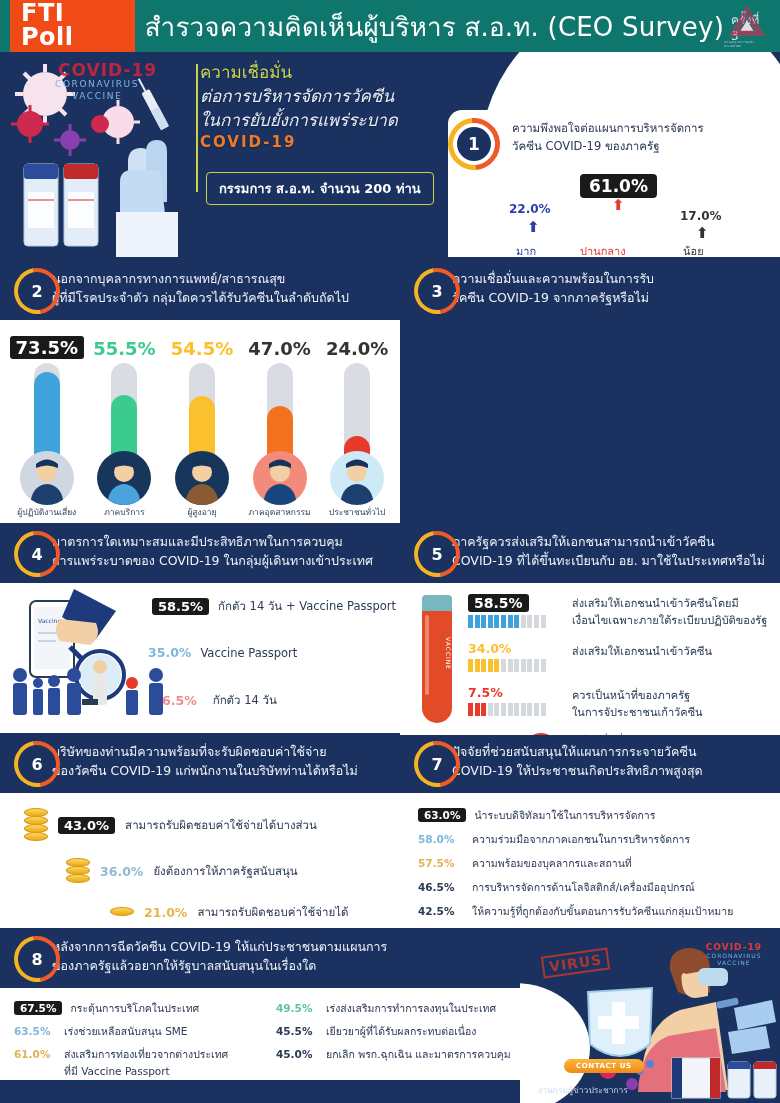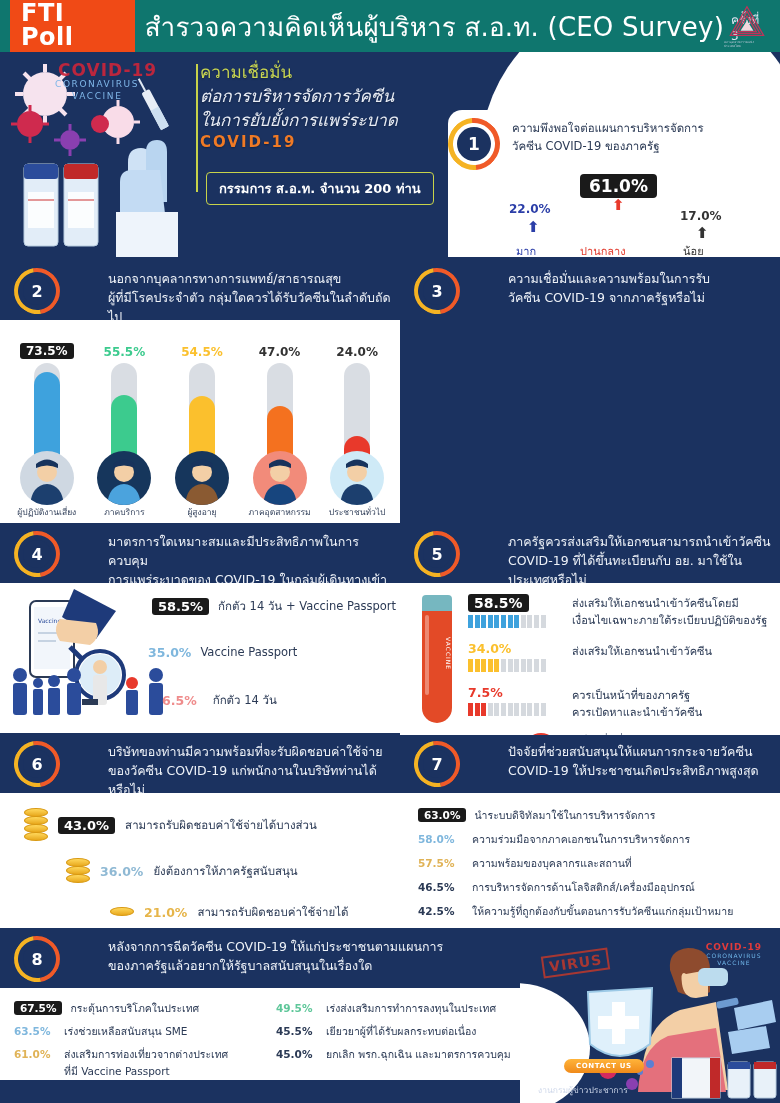--- a/index.html
+++ b/index.html
@@ -27,21 +27,21 @@
   .hl.b{color:#e9edf5;font-style:italic;}
   .hl.o{color:#f07a25;font-weight:bold;letter-spacing:2px;font-size:15px;}
   .hero-chip{margin:18px 0 0 10px;display:inline-block;border:1px solid #c8d34a;border-radius:4px;padding:5px 12px;color:#fff;font-size:13px;font-weight:bold;}
   .hero-white{position:absolute;right:-30px;top:-58px;width:330px;height:330px;border-radius:50%;background:#fff;}
 
   
   .band{background:#1b3260;color:#fff;position:relative;}
   .qnum{position:absolute;width:46px;height:46px;left:14px;top:50%;transform:translateY(-50%);}
   .qnum .ring{position:absolute;inset:0;border-radius:50%;border:4px solid transparent;border-top-color:#f05a28;border-right-color:#f05a28;border-bottom-color:#f5b323;border-left-color:#f5b323;transform:rotate(35deg);}
   .qnum .dot{position:absolute;left:9px;top:9px;width:28px;height:28px;border-radius:50%;background:#1b3260;display:flex;align-items:center;justify-content:center;font-size:16px;font-weight:bold;color:#fff;}
-  .qtext{margin-left:108px;padding:8px 8px 8px 0;font-size:12.5px;line-height:1.5;color:#eef2f8;}
+  .qtext{margin-left:52px;padding:8px 8px 8px 0;font-size:12.5px;line-height:1.5;color:#eef2f8;}
 
   .pct{font-weight:bold;}
   .pct-dark{background:#1a1a1a;color:#fff;padding:1px 6px;border-radius:3px;display:inline-block;}
 
   
   .q1{position:absolute;left:430px;top:52px;width:350px;height:205px;}
   .q1 .wcard{position:absolute;left:18px;top:6px;width:340px;height:196px;background:#fff;border-radius:14px 0 0 14px;}
   .q1 .ring-wrap{position:absolute;left:18px;top:14px;width:52px;height:52px;}
   .ring2{position:absolute;inset:0;border-radius:50%;border:5px solid transparent;border-top-color:#f05a28;border-right-color:#f05a28;border-bottom-color:#f5b323;border-left-color:#f5b323;transform:rotate(40deg);}
   .ring2d{position:absolute;left:9px;top:9px;width:34px;height:34px;border-radius:50%;background:#1b3260;color:#fff;display:flex;align-items:center;justify-content:center;font-weight:bold;font-size:17px;}
@@ -52,21 +52,21 @@
   .arw{position:absolute;font-size:15px;font-weight:bold;}
   .q1 .lbl1{position:absolute;left:86px;top:138px;color:#2b3ea8;font-size:11px;}
   .q1 .lbl2{position:absolute;left:150px;top:138px;color:#e23b2e;font-size:11px;}
   .q1 .lbl3{position:absolute;left:253px;top:138px;color:#333;font-size:11px;}
 
   
   .q2band{position:absolute;left:0;top:262px;width:400px;height:58px;}
   .q2white{position:absolute;left:0;top:320px;width:400px;height:203px;background:#fff;}
   .thermos{position:absolute;left:8px;top:8px;width:388px;height:190px;display:flex;justify-content:space-around;align-items:flex-end;}
   .thcol{width:74px;display:flex;flex-direction:column;align-items:center;}
-  .thpct{font-size:12px;font-weight:bold;margin-bottom:4px;}
+  .thpct{font-size:18px;font-weight:bold;margin-bottom:4px;}
   .thtube{width:26px;height:104px;background:#d9dde3;border-radius:13px;position:relative;overflow:hidden;}
   .thfill{position:absolute;left:0;bottom:0;width:100%;border-radius:13px;}
   .thface{width:54px;height:54px;border-radius:50%;margin-top:-16px;position:relative;display:flex;align-items:flex-end;justify-content:center;overflow:hidden;}
   .thlabel{font-size:8.5px;color:#2b3a55;margin-top:3px;text-align:center;line-height:1.15;}
 
   
   .q3band{position:absolute;left:400px;top:262px;width:380px;height:58px;}
   .q3white{position:absolute;left:400px;top:320px;width:380px;height:203px;background:#fff;}
   .q3row{position:absolute;display:flex;align-items:flex-start;}
   .arm{width:34px;height:34px;border-radius:50%;margin-right:3px;position:relative;}
@@ -447,21 +447,21 @@
         <circle cx="152" cy="92" r="7"></circle>
           <rect x="145" y="100" width="14" height="32" rx="3"></rect>
         <rect x="78" y="116" width="16" height="6" fill="#2b3a55"></rect>
       </g>
     </svg>
     <div id="q4-items">
         <div class="q4item" style="left: 152px; top: 14px; display: flex; align-items: center; gap: 9px;">
           <span class="pct pct-dark" style="font-size: 13px;">58.5%</span>
           <span>กักตัว 14 วัน + Vaccine Passport</span>
         </div>
-        <div class="q4item" style="left: 148px; top: 62px; display: flex; align-items: flex-start; gap: 9px;">
+        <div class="q4item" style="left: 148px; top: 62px; display: flex; align-items: flex-end; gap: 9px;">
           <span class="pct" style="color: rgb(127, 183, 221); font-size: 12.5px;">35.0%</span>
           <span>Vaccine Passport</span>
         </div>
         <div class="q4item" style="left: 162px; top: 108px; display: flex; align-items: center; gap: 16px;">
           <span class="pct" style="color: rgb(239, 140, 140); font-size: 12.5px;">6.5%</span>
           <span>กักตัว 14 วัน</span>
         </div>
       </div>
   </div>
 
@@ -534,21 +534,21 @@
             <div class="seg" style="background: rgb(213, 217, 222);"></div>
             <div class="seg" style="background: rgb(213, 217, 222);"></div>
             <div class="seg" style="background: rgb(213, 217, 222);"></div>
             <div class="seg" style="background: rgb(213, 217, 222);"></div>
             <div class="seg" style="background: rgb(213, 217, 222);"></div>
             <div class="seg" style="background: rgb(213, 217, 222);"></div>
           </div>
         </div>
         <div class="q5lbl" style="left: 172px; top: 104px; width: 200px;">
           <div>ควรเป็นหน้าที่ของภาครัฐ</div>
-          <div>ควรเปัดหาและนำเข้าวัคซีน</div>
+          <div>ในการจัประชาชนเก้าวัคซีน</div>
         </div>
       </div>
   </div>
 
   <div class="band q6band">
     <div class="qnum">
       <div class="ring"></div>
       <div class="dot">6</div>
     </div>
     <div class="qtext">

